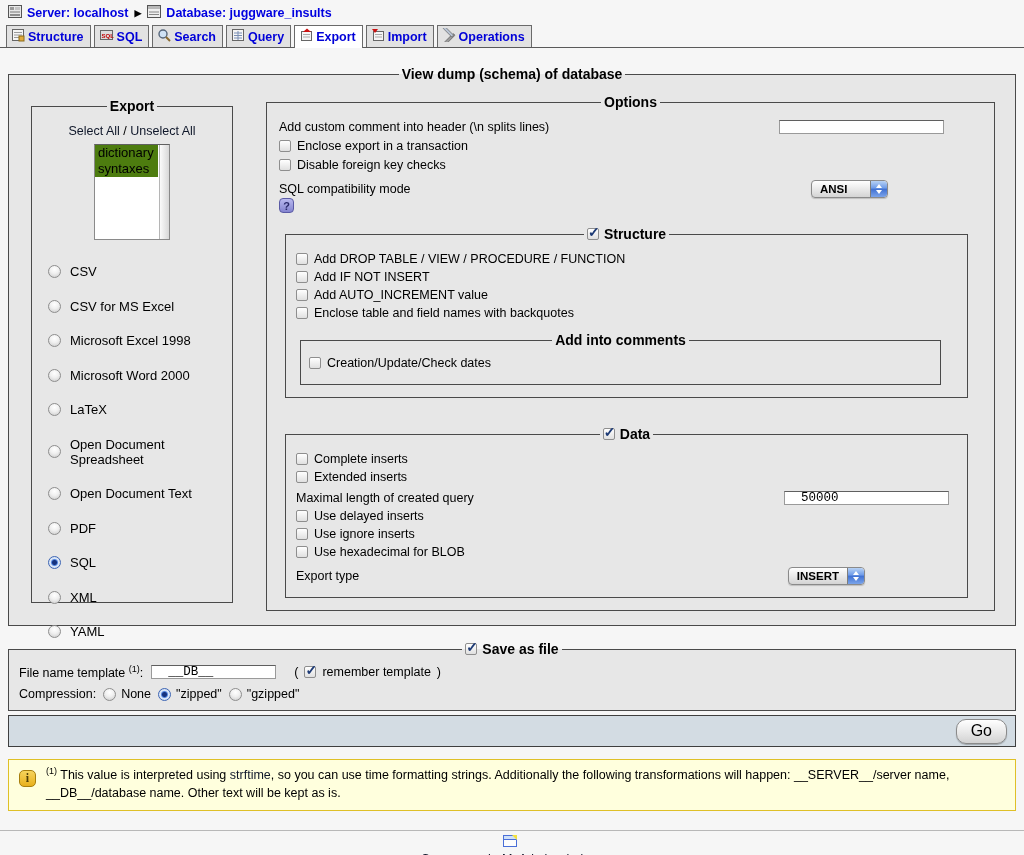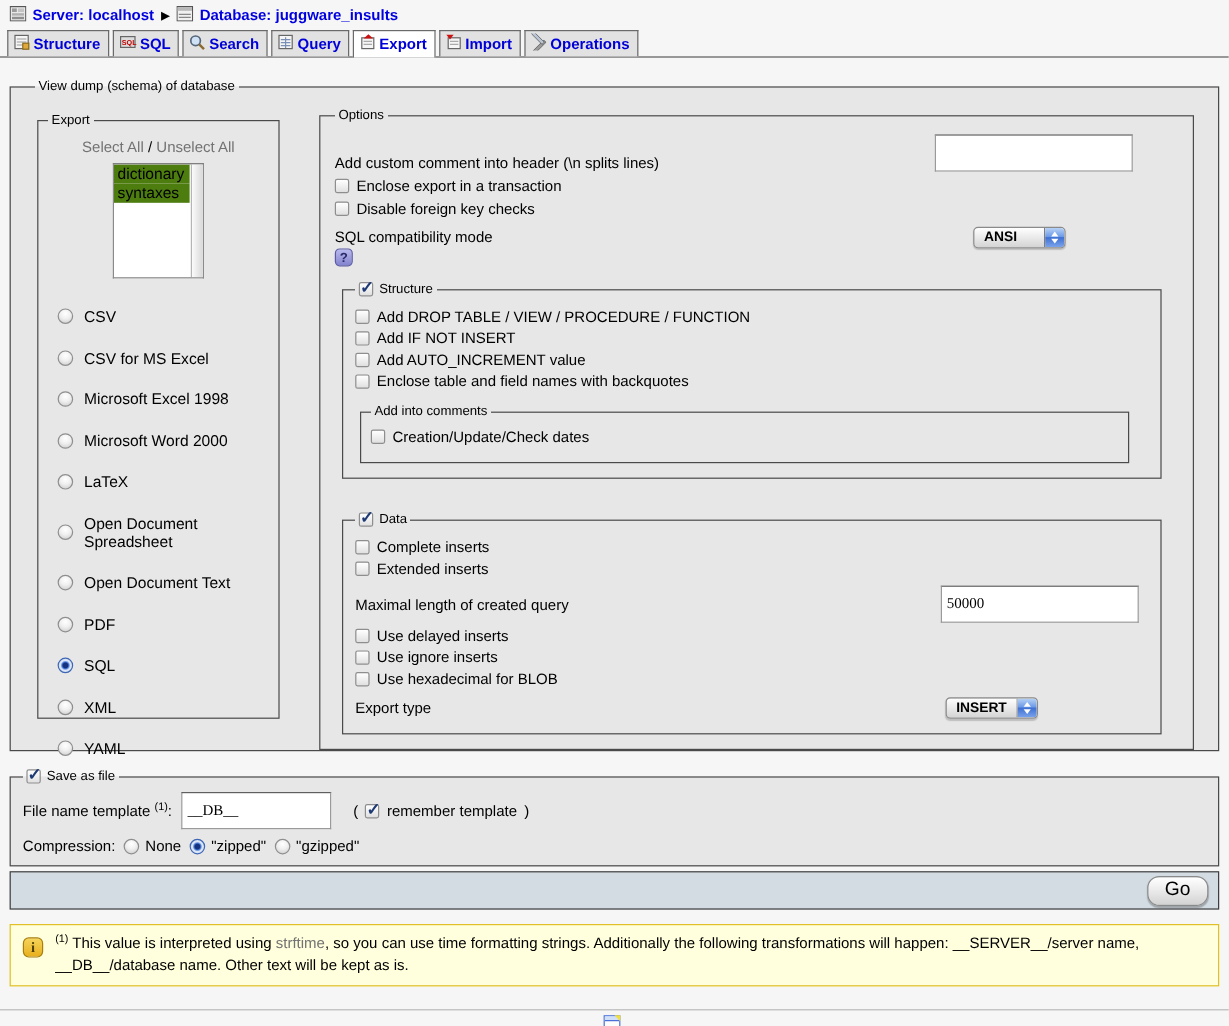--- a/index.html
+++ b/index.html
@@ -3,41 +3,41 @@
 <meta charset="utf-8">
 <style>
   * { box-sizing: border-box; }
   html,body { margin:0; padding:0; }
   body {
     width:1024px; height:855px; overflow:hidden;
     background:#f6f6f6;
     font-family:"Liberation Sans", sans-serif;
     font-size:12.5px; color:#000;
   }
-  a { color:#737373; text-decoration:none; cursor:pointer; }
+  a { color:#0f172a; text-decoration:none; cursor:pointer; }
 
   
   .topbar { padding:5px 0 2px 8px; display:flex; align-items:center; gap:5px; font-weight:bold; }
   .topbar a { color:#0000e0; }
   .crumb-arrow { color:#000; font-size:9px; padding:0 1px; }
   .mini-icon { display:inline-block; vertical-align:middle; }
 
   
   .tabbar { display:flex; align-items:flex-end; padding:2px 0 0 6px; border-bottom:1px solid #5a5a5a; }
   .tab {
     display:inline-flex; align-items:center; gap:3px;
     border:1px solid #6a6a6a; border-bottom:none;
     background:#e2e2e2; padding:2px 6px 2px 4px; margin-right:3px;
     font-weight:bold; color:#0000d8; font-size:12.5px; cursor:pointer;
   }
   .tab.active { background:#ffffff; margin-bottom:-1px; padding-bottom:3px; }
 
   
   fieldset { border:1px solid #4a4a4a; background:#e7e7e7; margin:0 8px; padding:8px 10px; }
-  legend { font-weight:normal; font-size:11px; padding:0 3px; display:inline-flex; align-items:center; gap:5px; }
+  legend { font-weight:bold; font-size:14px; padding:0 3px; display:inline-flex; align-items:center; gap:5px;text-align:center; }
 
   .fs-main { margin-top:18px; height:560px; padding:12px 20px 10px; }
   .main-cols { display:flex; align-items:flex-start; gap:33px; height:100%; }
 
   
   .fs-export { width:202px; margin:4px 0 0 2px; padding:8px 8px 14px; height:505px; }
   .select-links { text-align:center; margin:2px 0 6px; font-size:12.5px; }
   .tables-list {
     width:76px; height:96px; margin:0 auto; background:#fff;
     border:1px solid #8a8a8a; border-top-color:#606060;
@@ -80,22 +80,22 @@
   }
   .aqua .val { padding:2px 8px 0 8px; font-size:11.5px; font-weight:bold; min-width:58px; }
   .aqua .stepper {
     width:17px; border-left:1px solid #7d7d7d; border-radius:0 3px 3px 0;
     background:linear-gradient(#b7d2f5,#6d9ae8 45%,#3f70d2 50%,#7ba4ea);
     display:flex; flex-direction:column; align-items:center; justify-content:center; gap:2px;
   }
   .arr-up { width:0; height:0; border-left:3px solid transparent; border-right:3px solid transparent; border-bottom:4px solid #fff; }
   .arr-dn { width:0; height:0; border-left:3px solid transparent; border-right:3px solid transparent; border-top:4px solid #fff; }
   input.text {
-    height:31px; border:1px solid #9a9a9a; border-top-color:#5f5f5f;
-    background:#fff; font-family:Liberation Serif, serif; font-size:12.5px; padding:1px 4px;
+    height:14px; border:1px solid #9a9a9a; border-top-color:#5f5f5f;
+    background:#fff; font-family:Liberation Mono, monospace; font-size:12.5px; padding:1px 16px;
   }
   .help-badge {
     display:inline-block; width:15px; height:15px; border-radius:4px;
     background:linear-gradient(#b9b9ef,#8383cf); border:1px solid #5a5aa5;
     color:#2a2a6a; font-weight:bold; font-size:11px; text-align:center; line-height:14px; cursor:pointer;
   }
 
   
   .fs-options { flex:1; margin:0; padding:8px 12px 12px; }
   .row-split { display:flex; justify-content:space-between; align-items:flex-end; }

